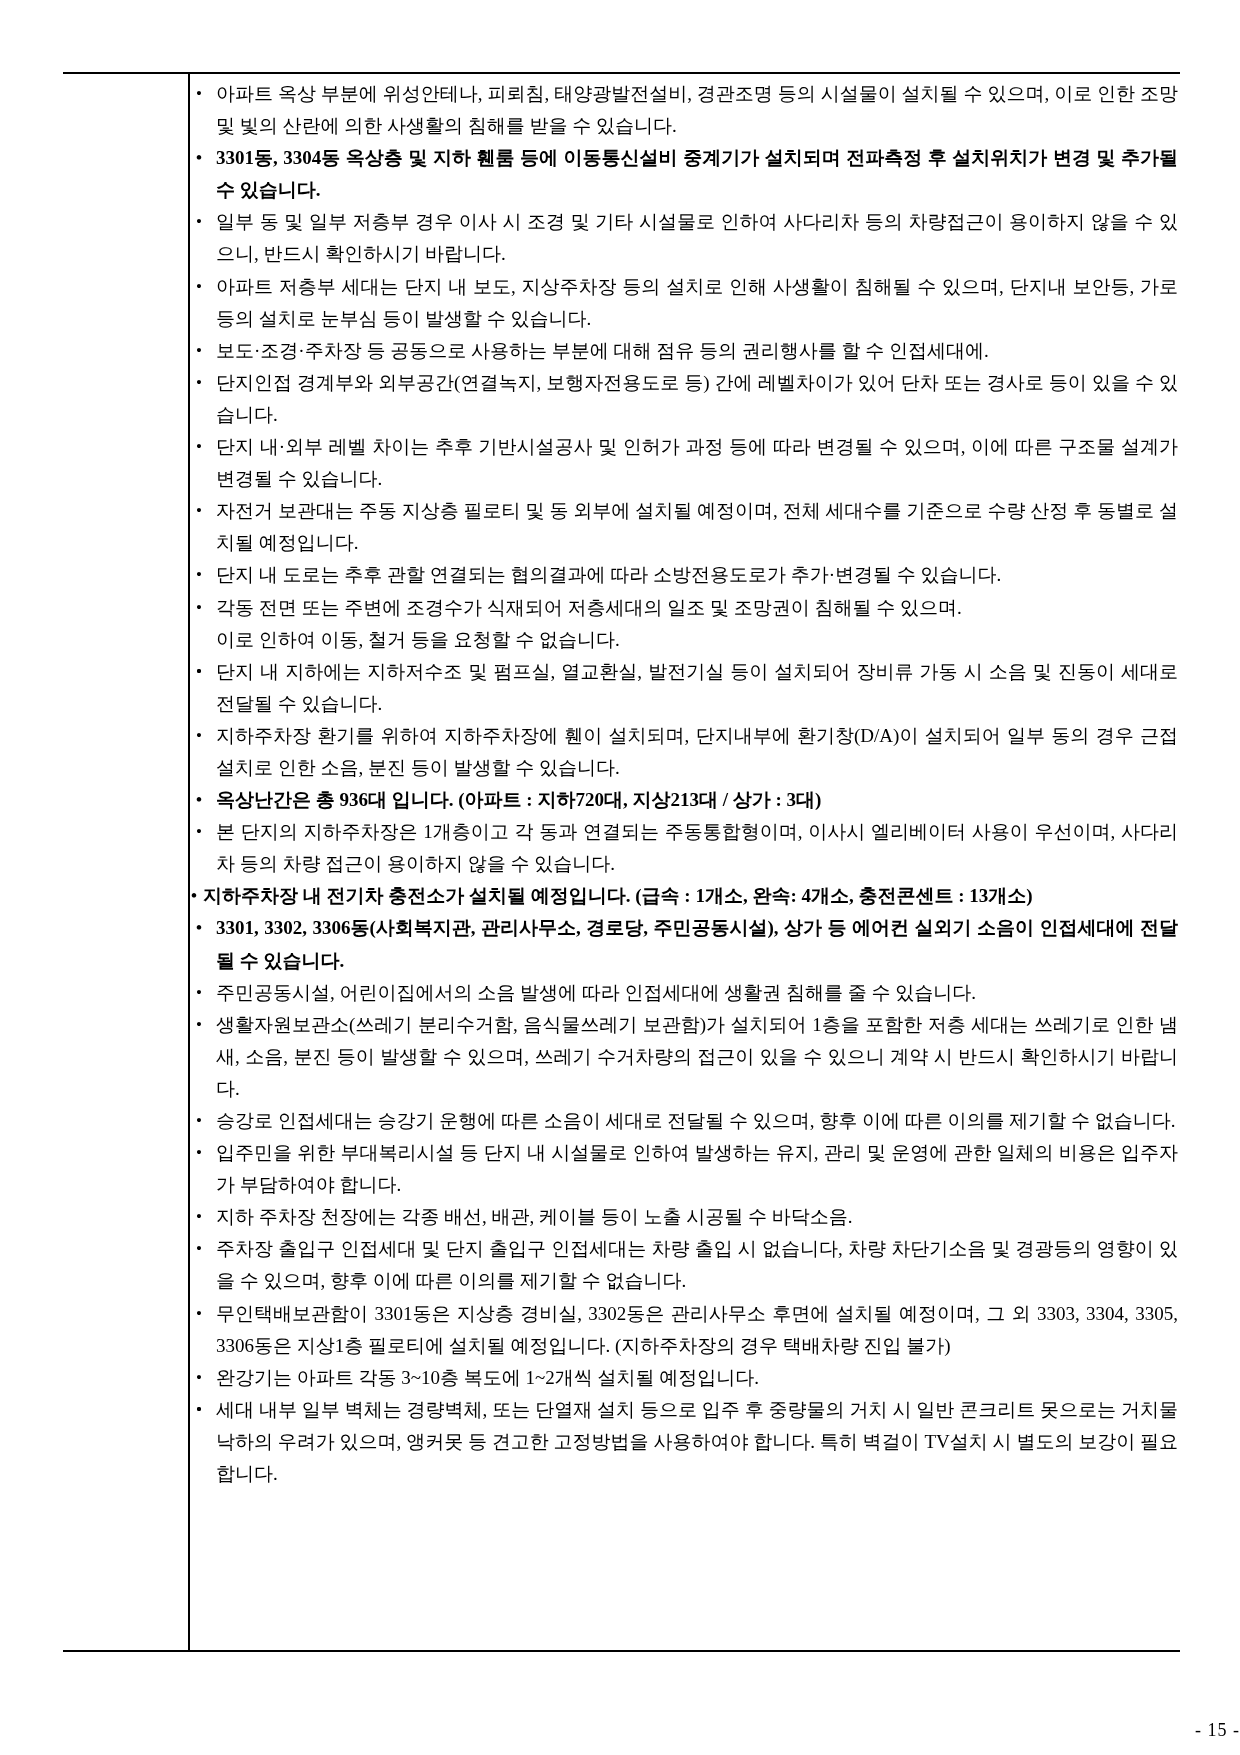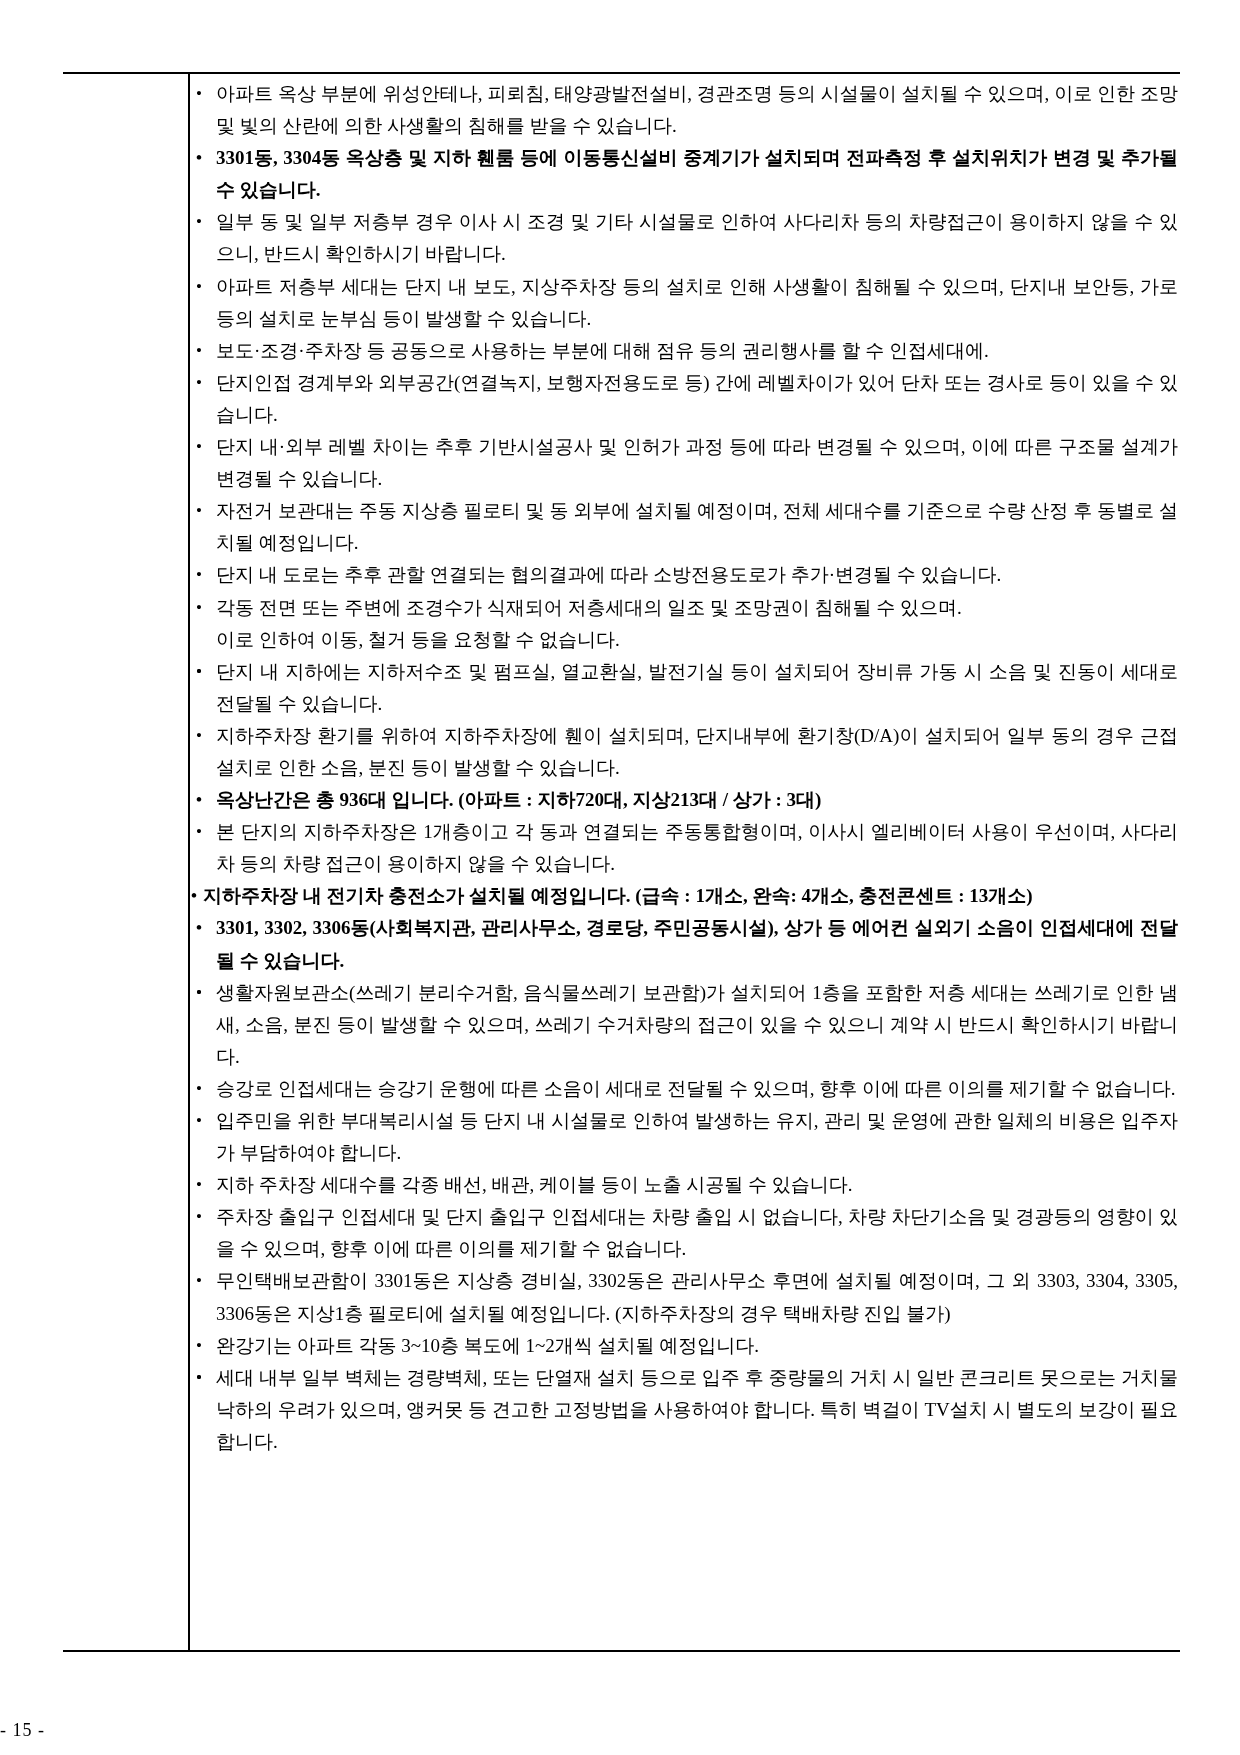--- a/index.html
+++ b/index.html
@@ -47,21 +47,21 @@
     font-size: 17px;
   }
   .item.tight { padding-left: 13px; }
   .item.tight .bullet { left: 1px; }
   .item.bold { font-weight: bold; }
   .page-footer {
     position: absolute;
     left: 0;
     top: 1720px;
     width: 100%;
-    text-align: left;
+    text-align: right;
     font-size: 18px;
     letter-spacing: 1px;
   }
 </style>
 </head>
 <body>
 
 <div class="doc-page">
   <div class="doc-table">
     <div class="cell-left"></div>
@@ -76,25 +76,25 @@
         <div class="item"><span class="bullet">•</span><span>자전거 보관대는 주동 지상층 필로티 및 동 외부에 설치될 예정이며, 전체 세대수를 기준으로 수량 산정 후 동별로 설치될 예정입니다.</span></div>
         <div class="item"><span class="bullet">•</span><span>단지 내 도로는 추후 관할 연결되는 협의결과에 따라 소방전용도로가 추가·변경될 수 있습니다.</span></div>
         <div class="item"><span class="bullet">•</span><span>각동 전면 또는 주변에 조경수가 식재되어 저층세대의 일조 및 조망권이 침해될 수 있으며.<br>이로 인하여 이동, 철거 등을 요청할 수 없습니다.</span></div>
         <div class="item"><span class="bullet">•</span></div>
         <div class="item"><span class="bullet">•</span><span>단지 내 지하에는 지하저수조 및 펌프실, 열교환실, 발전기실 등이 설치되어 장비류 가동 시 소음 및 진동이 세대로 전달될 수 있습니다.</span></div>
         <div class="item"><span class="bullet">•</span><span>지하주차장 환기를 위하여 지하주차장에 휀이 설치되며, 단지내부에 환기창(D/A)이 설치되어 일부 동의 경우 근접설치로 인한 소음, 분진 등이 발생할 수 있습니다.</span></div>
         <div class="item bold"><span class="bullet">•</span><span>옥상난간은 총 936대 입니다. (아파트 : 지하720대, 지상213대 / 상가 : 3대)</span></div>
         <div class="item"><span class="bullet">•</span><span>본 단지의 지하주차장은 1개층이고 각 동과 연결되는 주동통합형이며, 이사시 엘리베이터 사용이 우선이며, 사다리차 등의 차량 접근이 용이하지 않을 수 있습니다.</span></div>
         <div class="item bold tight"><span class="bullet">•</span><span>지하주차장 내 전기차 충전소가 설치될 예정입니다. (급속 : 1개소, 완속: 4개소, 충전콘센트 : 13개소)</span></div>
         <div class="item bold"><span class="bullet">•</span><span>3301, 3302, 3306동(사회복지관, 관리사무소, 경로당, 주민공동시설), 상가 등 에어컨 실외기 소음이 인접세대에 전달될 수 있습니다.</span></div>
-        <div class="item"><span class="bullet">•</span></div>
+        <div class="item"><span class="bullet">•</span><span>주민공동시설, 어린이집에서의 소음 발생에 따라 인접세대에 생활권 침해를 줄 수 있습니다.</span></div>
         <div class="item"><span class="bullet">•</span><span>생활자원보관소(쓰레기 분리수거함, 음식물쓰레기 보관함)가 설치되어 1층을 포함한 저층 세대는 쓰레기로 인한 냄새, 소음, 분진 등이 발생할 수 있으며, 쓰레기 수거차량의 접근이 있을 수 있으니 계약 시 반드시 확인하시기 바랍니다.</span></div>
         <div class="item"><span class="bullet">•</span><span>승강로 인접세대는 승강기 운행에 따른 소음이 세대로 전달될 수 있으며, 향후 이에 따른 이의를 제기할 수 없습니다.</span></div>
         <div class="item"><span class="bullet">•</span><span>입주민을 위한 부대복리시설 등 단지 내 시설물로 인하여 발생하는 유지, 관리 및 운영에 관한 일체의 비용은 입주자가 부담하여야 합니다.</span></div>
-        <div class="item"><span class="bullet">•</span><span>지하 주차장 세대수를 각종 배선, 배관, 케이블 등이 노출 시공될 수 있습니다.</span></div>
+        <div class="item"><span class="bullet">•</span><span>지하 주차장 천장에는 각종 배선, 배관, 케이블 등이 노출 시공될 수 바닥소음.</span></div>
         <div class="item"><span class="bullet">•</span><span>주차장 출입구 인접세대 및 단지 출입구 인접세대는 차량 출입 시 없습니다, 차량 차단기소음 및 경광등의 영향이 있을 수 있으며, 향후 이에 따른 이의를 제기할 수 없습니다.</span></div>
         <div class="item"><span class="bullet">•</span><span>무인택배보관함이 3301동은 지상층 경비실, 3302동은 관리사무소 후면에 설치될 예정이며, 그 외 3303, 3304, 3305, 3306동은 지상1층 필로티에 설치될 예정입니다. (지하주차장의 경우 택배차량 진입 불가)</span></div>
         <div class="item"><span class="bullet">•</span><span>완강기는 아파트 각동 3~10층 복도에 1~2개씩 설치될 예정입니다.</span></div>
         <div class="item"><span class="bullet">•</span></div>
         <div class="item"><span class="bullet">•</span><span>세대 내부 일부 벽체는 경량벽체, 또는 단열재 설치 등으로 입주 후 중량물의 거치 시 일반 콘크리트 못으로는 거치물 낙하의 우려가 있으며, 앵커못 등 견고한 고정방법을 사용하여야 합니다. 특히 벽걸이 TV설치 시 별도의 보강이 필요합니다.</span></div>
       </div>
   </div>
   <div class="page-footer">- 15 -</div>
 </div>
 

